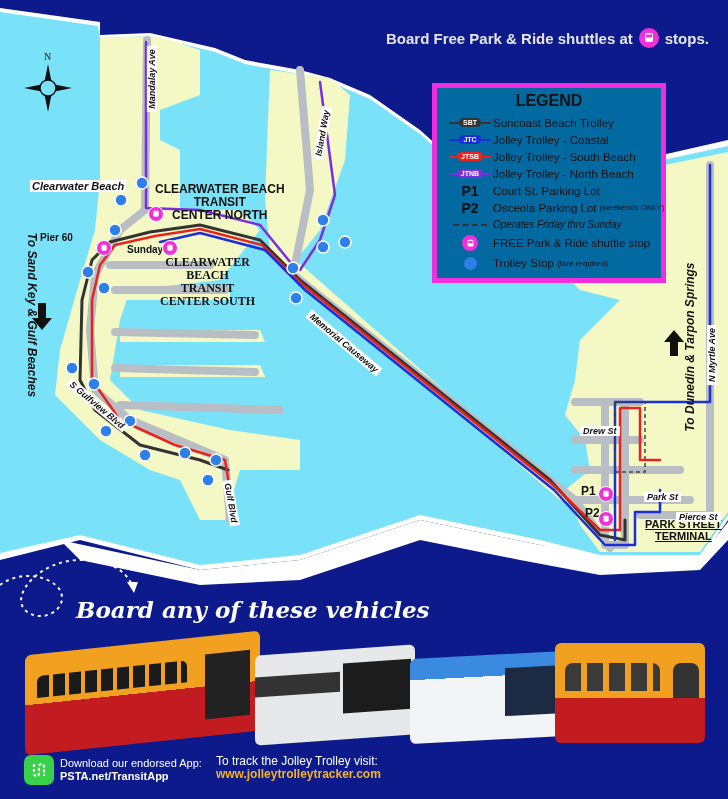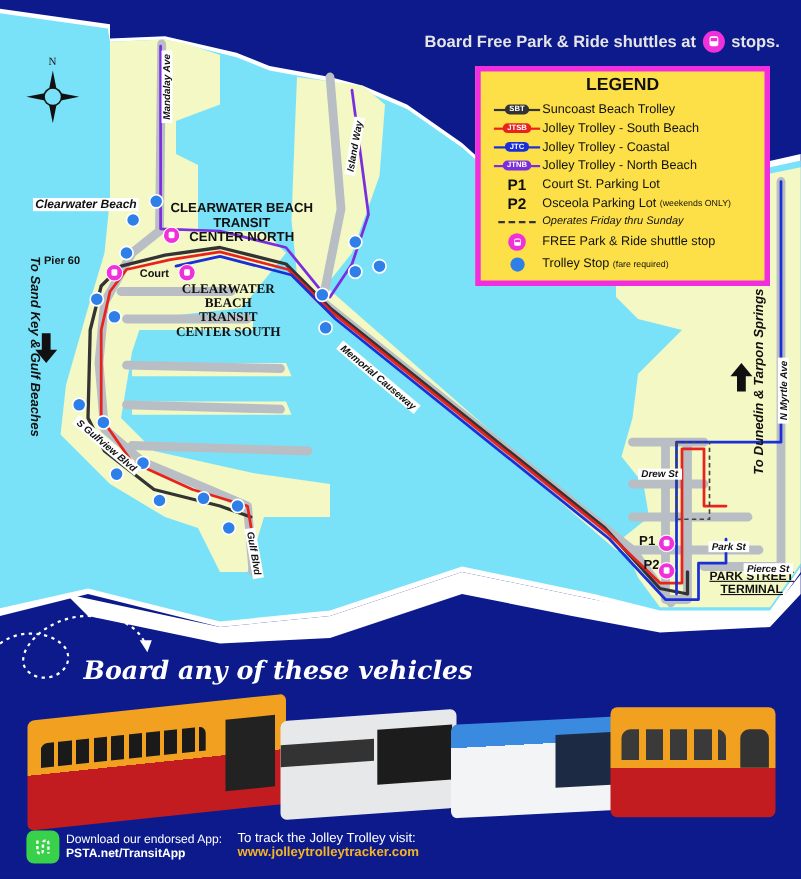--- a/index.html
+++ b/index.html
@@ -1,21 +1,21 @@
 <!DOCTYPE html>
 <html><head>
 <meta charset="utf-8">
 <style>
   html, body { margin:0; padding:0; }
   body { width:728px; height:799px; position:relative; overflow:hidden; background:#0c1a8c; font-family:"Liberation Sans", sans-serif; }
   #map { position:absolute; left:0; top:0; width:728px; height:799px; }
   .lbl { position:absolute; font-family:"Liberation Sans", sans-serif; color:#111; }
   .banner { position:absolute; left:386px; top:28px; color:#e5e5e5; font-weight:bold; font-size:15px; display:flex; align-items:center; gap:6px; white-space:nowrap; }
   .shuttle-icon { display:inline-flex; width:20px; height:20px; border-radius:50%; background:#f030d8; align-items:center; justify-content:center; }
-  .legend { position:absolute; left:432px; top:60px; width:268px; height:200px; background:#fde047; border:5px solid #f02ee0; box-sizing:border-box; padding:4px 10px; }
+  .legend { position:absolute; left:432px; top:83px; width:234px; height:200px; background:#0369a1; border:5px solid #f02ee0; box-sizing:border-box; padding:4px 10px; }
   .legend h3 { margin:0 0 4px 0; text-align:center; font-size:16px; font-weight:bold; color:#111; }
   .lrow { display:flex; align-items:center; height:17px; font-size:11.5px; color:#111; white-space:nowrap; }
   .lsym { width:46px; display:flex; align-items:center; justify-content:center; flex-shrink:0; position:relative; }
   .pill { display:inline-block; font-size:7px; font-weight:bold; color:#fff; border-radius:8px; padding:1px 4px; position:relative; z-index:1; }
   .pill-line { position:absolute; left:2px; right:2px; top:50%; height:2px; margin-top:-1px; }
   .pbig { font-weight:bold; font-size:14px; }
   .small { font-size:8px; }
   .dashes { width:34px; border-top:2px dashed #333; }
   .dot { width:13px; height:13px; border-radius:50%; background:#2f7fe8; }
   .pr { width:16px; height:16px; border-radius:50%; background:#f030d8; display:flex; align-items:center; justify-content:center; }
@@ -128,31 +128,31 @@
   <h3>LEGEND</h3>
   <div class="lrow">
     <span class="lsym">
         <span class="pill-line" style="background:#333"></span>
         <span class="pill" style="background:#333">SBT</span>
       </span>
     <span>Suncoast Beach Trolley</span>
   </div>
   <div class="lrow">
     <span class="lsym">
+        <span class="pill-line" style="background:#1a2fd8"></span>
+        <span class="pill" style="background:#1a2fd8">JTC</span>
+      </span>
+    <span>Jolley Trolley - Coastal</span>
+  </div>
+  <div class="lrow">
+    <span class="lsym">
         <span class="pill-line" style="background:#e8231e"></span>
         <span class="pill" style="background:#e8231e">JTSB</span>
       </span>
     <span>Jolley Trolley - South Beach</span>
-  </div>
-  <div class="lrow">
-    <span class="lsym">
-        <span class="pill-line" style="background:#1a2fd8"></span>
-        <span class="pill" style="background:#1a2fd8">JTC</span>
-      </span>
-    <span>Jolley Trolley - Coastal</span>
   </div>
   <div class="lrow">
     <span class="lsym">
         <span class="pill-line" style="background:#7b2ee0"></span>
         <span class="pill" style="background:#7b2ee0">JTNB</span>
       </span>
     <span>Jolley Trolley - North Beach</span>
   </div>
   <div class="lrow">
     <span class="lsym pbig">P1</span>
@@ -182,21 +182,21 @@
   <div class="lrow" style="height:20px">
     <span class="lsym">
         <span class="dot"></span>
       </span>
     <span>Trolley Stop</span>&nbsp;<span class="small">(fare required)</span>
   </div>
 </div>
 
 <div class="lbl" style="left:30px;top:180px;font-size:11px;font-weight:bold;font-style:italic;background:#fff;padding:0 2px;">Clearwater Beach</div>
 <div class="lbl" style="left:40px;top:232px;font-size:10px;font-weight:bold;">Pier 60</div>
-<div class="lbl" style="left:127px;top:244px;font-size:10px;font-weight:bold;">Court</div>
+<div class="lbl" style="left:127px;top:244px;font-size:10px;font-weight:bold;">Sunday</div>
 
 <div class="bold-lbl" style="left:155px;top:183px;">
   <div>CLEARWATER BEACH</div>
   <div>TRANSIT</div>
   <div>CENTER NORTH</div>
 </div>
 <div class="bold-lbl" style="left:160px;top:256px;font-family:Liberation Serif, serif;">
   <div>CLEARWATER</div>
   <div>BEACH</div>
   <div>TRANSIT</div>

